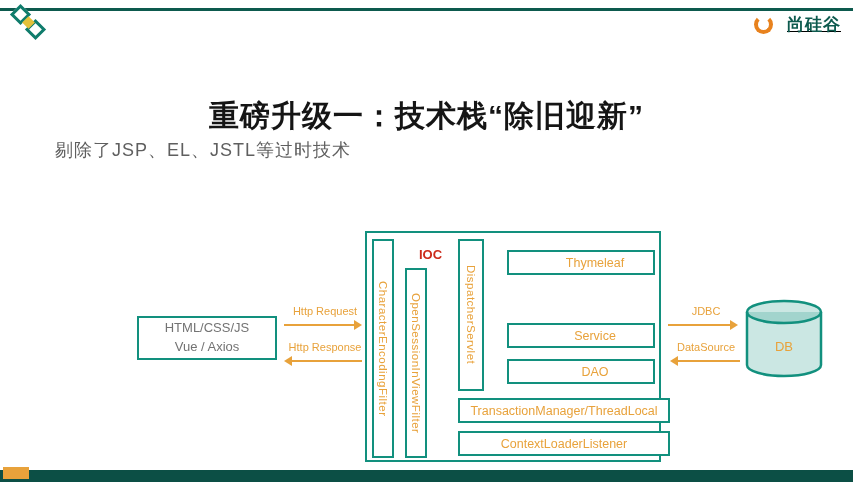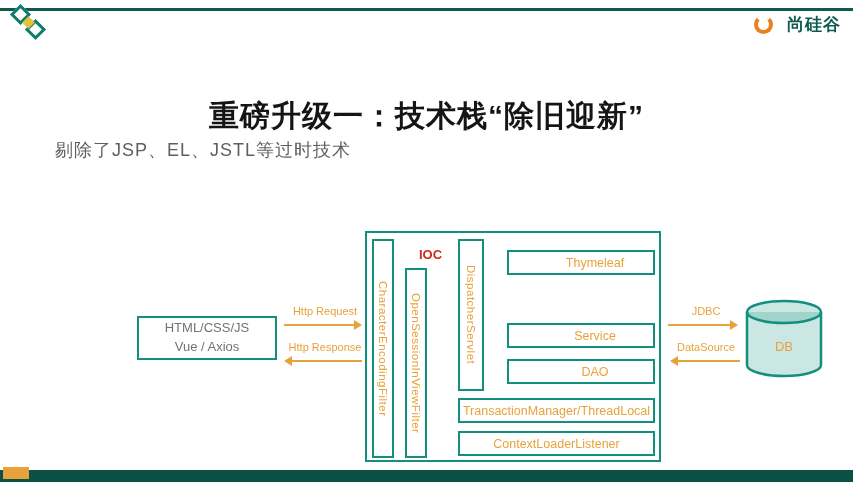--- a/index.html
+++ b/index.html
@@ -13,21 +13,21 @@
 
   
   .top-line { position:absolute; left:0; top:8px; width:853px; height:3px; background:#0d5a4e; }
 
   .logo-left { position:absolute; left:10px; top:5px; width:44px; height:40px; }
   .logo-left .d { position:absolute; transform:rotate(45deg); }
   .logo-left .d1 { left:3px;  top:2px;  width:15px; height:15px; border:3px solid #0f7c6c; background:#fff; }
   .logo-left .d2 { left:18px; top:17px; width:15px; height:15px; border:3px solid #0f7c6c; background:#fff; }
   .logo-left .d3 { left:14px; top:13px; width:9px;  height:9px;  background:#e4c13a; }
 
-  .logo-right { position:absolute; right:12px; top:13px; display:flex; align-items:center; gap:14px; }
+  .logo-right { position:absolute; right:12px; top:13px; display:flex; align-items:center; gap:14px;text-decoration:underline; }
   .logo-right .ring {
     width:19px; height:19px; border:4px solid #e8821e; border-top-color:transparent;
     border-radius:50%; display:inline-block; transform:rotate(0deg);
   }
   .logo-right .brand-text { font-size:17px; font-weight:bold; color:#0d5a4e; letter-spacing:1px; }
 
   
   .title {
     position:absolute; left:0; top:64px; width:853px;
     text-align:center; font-size:30px; font-weight:bold; color:#151515; letter-spacing:1px;margin-top:32px;
@@ -67,21 +67,21 @@
     writing-mode:vertical-lr; text-orientation:mixed;
     display:flex; align-items:center; justify-content:center;
     color:#e8a23b; font-size:11.5px; letter-spacing:0.5px;
   }
   .hbox {
     position:absolute; height:25px;
     display:flex; align-items:center; justify-content:center;
     color:#e8a23b; font-size:12.5px;
   }
   .hbox.layer { left:140px; width:148px;padding-left:28px; }
-  .hbox.wide  { left:91px;  width:197px; }
+  .hbox.wide  { left:91px;  width:212px; }
 
   
   .db { position:absolute; left:742px; top:299px; width:84px; height:84px; }
   .db svg { display:block; }
   .db-label { position:absolute; left:0; top:40px; width:84px; text-align:center; color:#e8a23b; font-size:13px; }
 
   
   .bottom-bar { position:absolute; left:0; bottom:0; width:853px; height:12px; background:#0c4f45; }
   .bottom-accent { position:absolute; left:3px; bottom:3px; width:26px; height:12px; background:#e8a23b; }
 </style>

